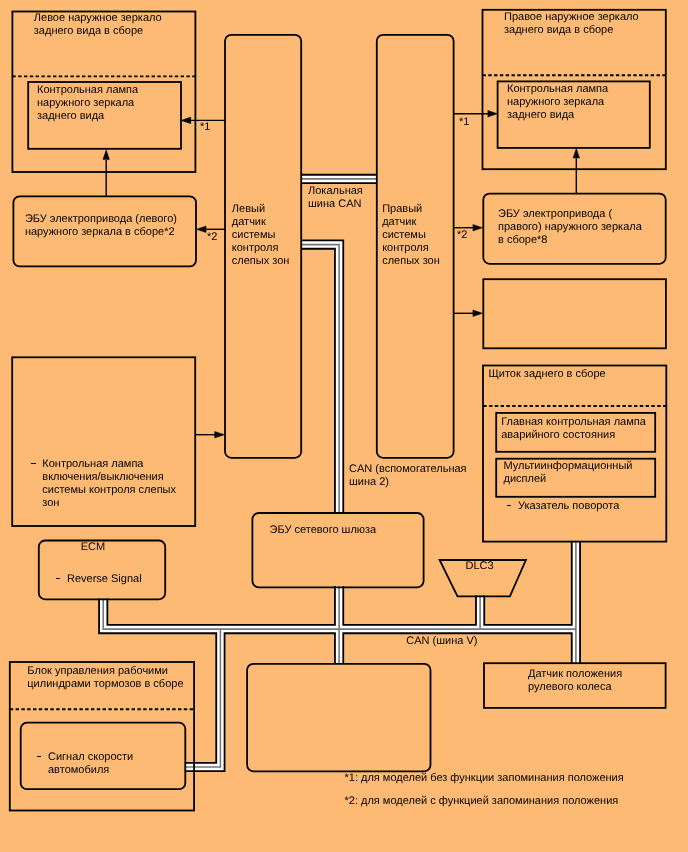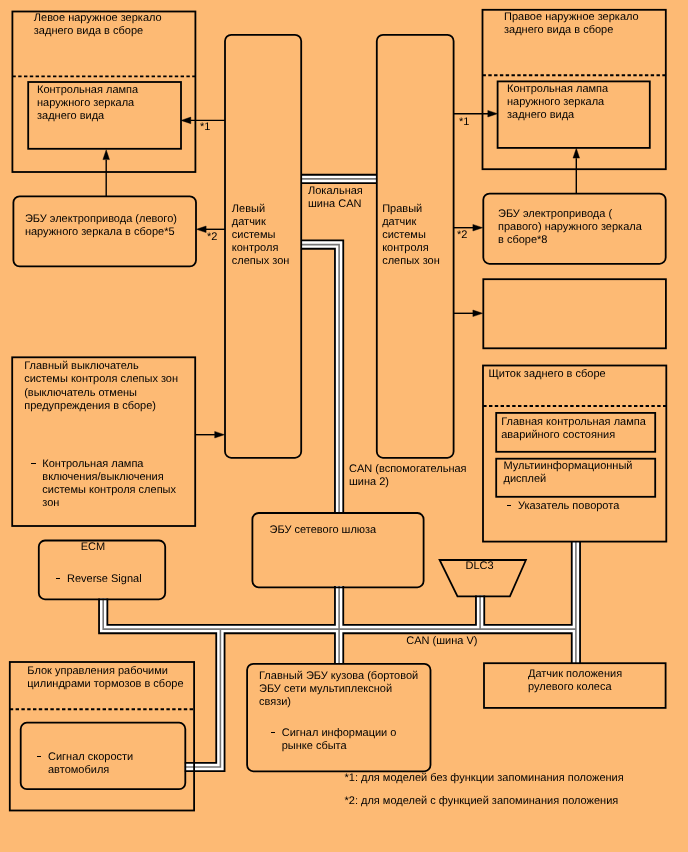--- a/index.html
+++ b/index.html
@@ -118,45 +118,41 @@
     </g>
 
   </svg>
 
   <div class="tx" style="left:33.8px;top:12px;">Левое наружное зеркало
 заднего вида в сборе</div>
   <div class="tx" style="left:37px;top:83.5px;">Контрольная лампа
 наружного зеркала
 заднего вида</div>
   <div class="tx" style="left:24.9px;top:213.3px;">ЭБУ электропривода (левого)
-наружного зеркала в сборе*5</div>
+наружного зеркала в сборе*2</div>
   <div class="tx" style="left:231.8px;top:203px;">Левый
 датчик
 системы
 контроля
 слепых зон</div>
   <div class="tx" style="left:308px;top:185px;">Локальная
 шина CAN</div>
   <div class="tx" style="left:382.2px;top:203px;">Правый
 датчик
 системы
 контроля
 слепых зон</div>
   <div class="tx" style="left:504px;top:11px;">Правое наружное зеркало
 заднего вида в сборе</div>
   <div class="tx" style="left:507px;top:82.5px;">Контрольная лампа
 наружного зеркала
 заднего вида</div>
   <div class="tx" style="left:498px;top:207.5px;">ЭБУ электропривода (
 правого) наружного зеркала
 в сборе*8</div>
-  <div class="tx" style="left:24.2px;top:360.4px;">Главный выключатель
-системы контроля слепых зон
-(выключатель отмены
-предупреждения в сборе)</div>
   <div class="bul" style="left:42.3px;top:458.2px;"><i></i><span>Контрольная лампа
 включения/выключения
 системы контроля слепых
 зон</span></div>
   <div class="tx" style="left:488.5px;top:368px;">Щиток заднего в сборе</div>
   <div class="tx" style="left:501.2px;top:416.3px;">Главная контрольная лампа
 аварийного состояния</div>
   <div class="tx" style="left:503.5px;top:460.4px;">Мультиинформационный
 дисплей</div>
   <div class="bul" style="left:518px;top:500px;"><i></i><span>Указатель поворота</span></div>
@@ -166,25 +162,20 @@
   <div class="tx ctr" style="left:30px;top:541px;width:126px;">ECM</div>
   <div class="bul" style="left:67px;top:573px;text-align:right;"><i></i><span>Reverse Signal</span></div>
   <div class="tx ctr" style="left:436.5px;top:559.5px;width:86px;">DLC3</div>
   <div class="tx" style="left:406.3px;top:634.8px;">CAN (шина V)</div>
   <div class="tx" style="left:528px;top:667.5px;">Датчик положения
 рулевого колеса</div>
   <div class="tx" style="left:27.3px;top:664.6px;">Блок управления рабочими
 цилиндрами тормозов в сборе</div>
   <div class="bul" style="left:48px;top:751px;"><i></i><span>Сигнал скорости
 автомобиля</span></div>
-  <div class="tx" style="left:259px;top:669.5px;">Главный ЭБУ кузова (бортовой
-ЭБУ сети мультиплексной
-связи)</div>
-  <div class="bul" style="left:281.7px;top:727.1px;"><i></i><span>Сигнал информации о
-рынке сбыта</span></div>
 
   <div class="tx" style="left:200px;top:121px;">*1</div>
   <div class="tx" style="left:207px;top:230.5px;">*2</div>
   <div class="tx" style="left:459px;top:115.5px;">*1</div>
   <div class="tx" style="left:457px;top:229px;">*2</div>
 
   <div class="tx" style="left:344.5px;top:772.3px;">*1: для моделей без функции запоминания положения</div>
   <div class="tx" style="left:344.5px;top:795.2px;">*2: для моделей с функцией запоминания положения</div>
 </div>
 

